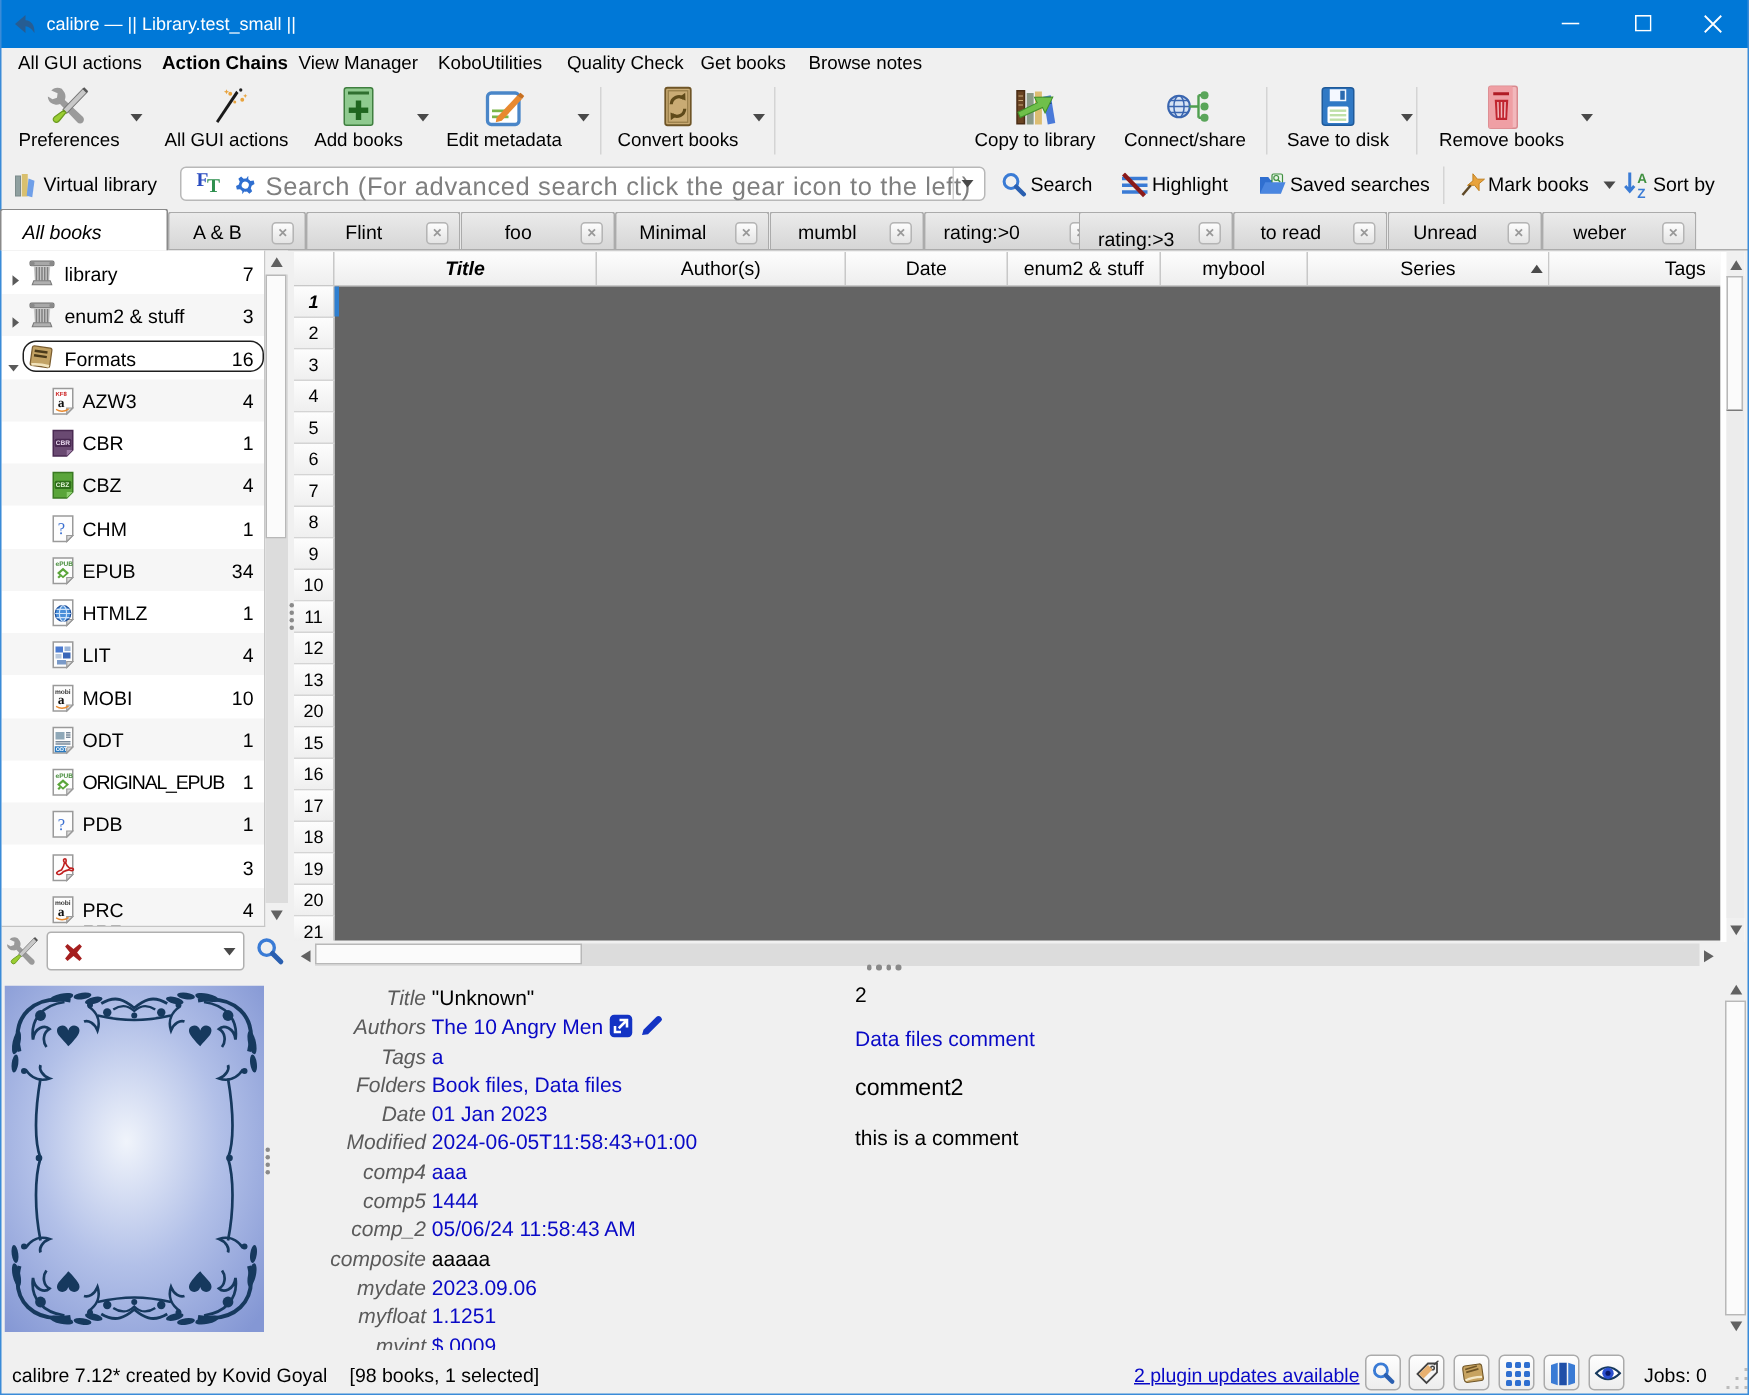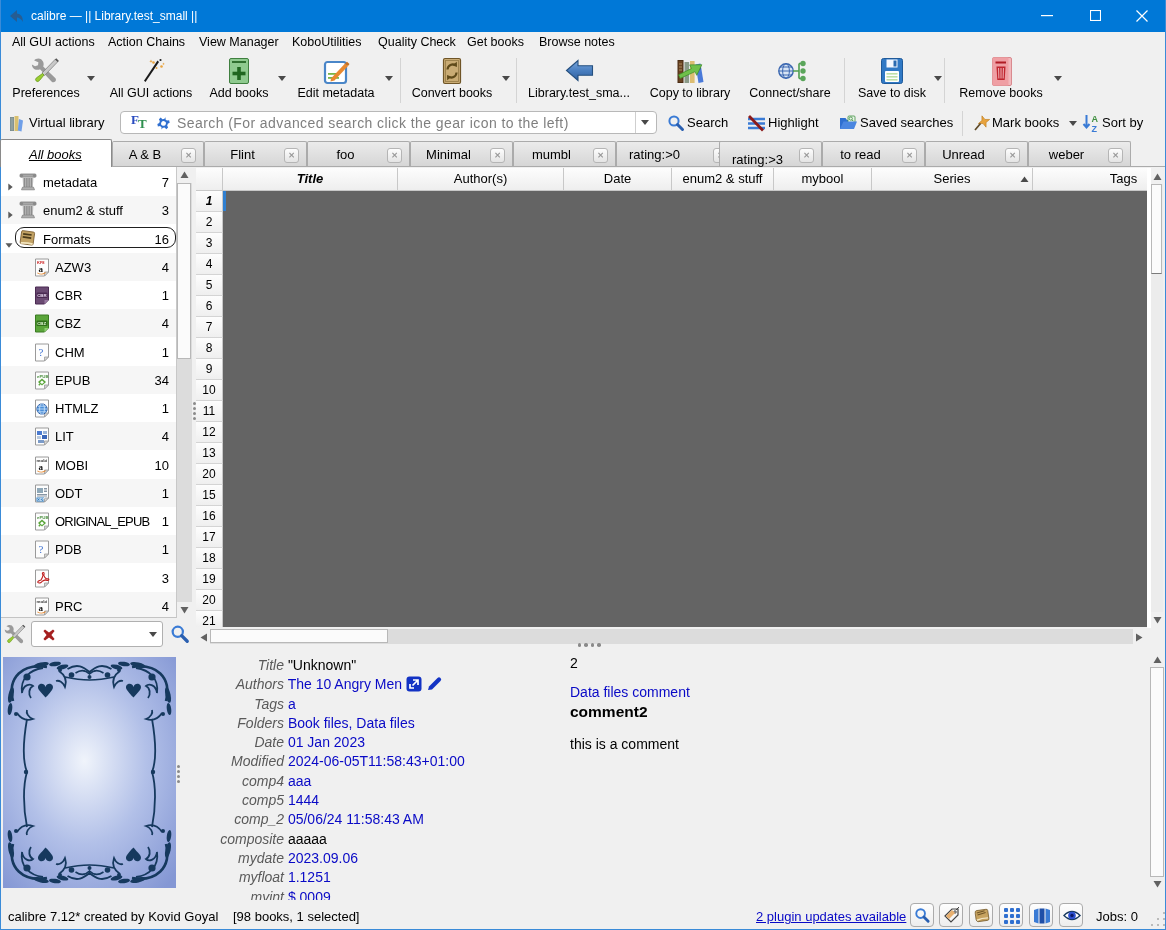--- a/index.html
+++ b/index.html
@@ -11,21 +11,21 @@
 #menubar { position:absolute; top:32px; left:1px; width:1164px; height:21px; background:#f0f0f0; font-size:12.5px; color:#000; }
 #menubar span { position:absolute; top:3px; }
 #toolbar { position:absolute; top:53px; left:1px; width:1164px; height:55px; background:#f0f0f0; }
 .tbtn { position:absolute; top:0; height:55px; text-align:center; font-size:12.5px; color:#000; }
 .tbtn .ticon { position:absolute; top:3px; left:50%; transform:translateX(-50%); width:30px; height:30px;}
 .tbtn .tlabel { position:absolute; top:33px; left:0; width:100%; white-space:nowrap; }
 .tdrop { position:absolute; top:23px; width:0; height:0; border-left:4.5px solid transparent; border-right:4.5px solid transparent; border-top:5px solid #494949; }
 .tsep { position:absolute; top:5px; width:1px; height:45px; background:#d4d4d4; }
 #searchrow { position:absolute; top:108px; left:1px; width:1164px; height:31px; background:#f0f0f0; font-size:13px; }
 #searchbox { position:absolute; left:119px; top:3px; width:537px; height:23px; background:#fff; border:1px solid #b8b8b8; border-radius:4px; }
-#searchbox .ph { position:absolute; left:56px; top:3px; color:#7f7f7f; font-size:14px; letter-spacing:0.42px; white-space:nowrap; }
+#searchbox .ph { position:absolute; left:56px; top:3px; color:#7f7f7f; font-size:17px; letter-spacing:0.42px; white-space:nowrap; }
 #tabs { position:absolute; top:139px; left:0px; width:1166px; height:29px; background:#f0f0f0; }
 .tab { position:absolute; top:2px; height:25px; background:linear-gradient(#ebebeb,#d6d6d6); border:1px solid #ababab; border-bottom:none; font-size:13px; color:#000; border-radius:2px 2px 0 0;}
 .tab.sel { top:0px; height:28px; background:#fff; font-style:italic; z-index:2; border-color:#8a8a8a; }
 .tab .x { position:absolute; top:6px; width:15px; height:15px; background:linear-gradient(#fdfdfd,#e4e4e4); border:1px solid #b5b5b5; border-radius:3px; font-size:8px; line-height:13px; color:#999; text-align:center; font-weight:bold;}
 #sidebar { position:absolute; top:167px; left:1px; width:176px; height:451px; background:#fff; border-right:1px solid #c8c8c8; border-bottom:1px solid #c4c4c4; overflow:hidden;}
 .trow { position:absolute; left:0; width:176px; height:28px; font-size:13px; color:#000; }
 .trow.alt { background:#f6f6f6; }
 .trow .cnt { position:absolute; right:8px; top:7px; }
 .trow .lbl { position:absolute; top:7px; white-space:nowrap;}
 .trow .tic { position:absolute; top:5px; }
@@ -67,21 +67,21 @@
   <svg class="abs" style="left:1090px;top:10px;" width="11" height="11">
         <rect x="0.5" y="0.5" width="10" height="10" fill="none" stroke="#fff" stroke-width="1.1"></rect>
       </svg>
   <svg class="abs" style="left:1136px;top:10px;" width="12" height="12">
         <path d="M0.5 0.5 L11.5 11.5 M11.5 0.5 L0.5 11.5" stroke="#fff" stroke-width="1.2"></path>
       </svg>
 </div>
 
 <div id="menubar">
   <span style="left:11px;">All GUI actions</span>
-  <span style="left:107px;">Action Chains</span>
+  <span style="left:107px;font-weight:bold;">Action Chains</span>
   <span style="left:198px;">View Manager</span>
   <span style="left:291px;">KoboUtilities</span>
   <span style="left:377px;">Quality Check</span>
   <span style="left:466px;">Get books</span>
   <span style="left:538px;">Browse notes</span>
 </div>
 
 <div id="toolbar">
   <div class="tbtn" style="left:1px;width:88px;">
         <span class="ticon"><svg width="30" height="30" viewBox="0 0 30 30">
@@ -135,33 +135,20 @@
             <rect x="8.5" y="4.5" width="13" height="21" fill="none" stroke="#9a7f4a" stroke-width="0.9"></rect>
             <path d="M10.5 13.5 A 5.2 5.2 0 0 1 18.8 9.5" fill="none" stroke="#5f4a1a" stroke-width="2.1"></path>
             <path d="M19.8 5.8 L20 11 L15.4 9.2 Z" fill="#5f4a1a"></path>
             <path d="M19.5 16.5 A 5.2 5.2 0 0 1 11.2 20.5" fill="none" stroke="#5f4a1a" stroke-width="2.1"></path>
             <path d="M10.2 24.2 L10 19 L14.6 20.8 Z" fill="#5f4a1a"></path>
           </svg></span>
         <span class="tlabel">Convert books</span>
       </div>
   <div class="tdrop" style="left:501px;"></div>
   <div class="tsep" style="left:515px;"></div>
-  <div class="tbtn" style="left:522px;width:112px;">
-        <span class="ticon"><svg width="32" height="30" viewBox="0 0 32 30">
-            <defs>
-              <linearGradient id="libg" x1="0" y1="0" x2="0" y2="1">
-                <stop offset="0" stop-color="#7aa7dd"></stop>
-                <stop offset="0.5" stop-color="#4a7fc0"></stop>
-                <stop offset="1" stop-color="#2f5f9f"></stop>
-              </linearGradient>
-            </defs>
-            <path d="M2.5 14.5 L14 4.5 L14 9.8 L28.5 9.8 L28.5 19.2 L14 19.2 L14 24.5 Z" fill="url(#libg)" stroke="#26507f" stroke-width="1.1"></path>
-          </svg></span>
-        <span class="tlabel">Library.test_sma...</span>
-      </div>
   <div class="tbtn" style="left:640px;width:98px;">
         <span class="ticon"><svg width="32" height="30" viewBox="0 0 32 30">
             <rect x="2.5" y="4" width="6" height="23" fill="#4a2c14"></rect>
             <rect x="3.5" y="5" width="4" height="21" fill="#6a4423"></rect>
             <path d="M4 8 L7 8 M4 11 L7 11 M4 14 L7 14" stroke="#c8a87a" stroke-width="0.7"></path>
             <rect x="9.5" y="6" width="4.6" height="21" fill="#8a9a88"></rect>
             <rect x="15" y="5" width="4.6" height="22" fill="#dcbd72"></rect>
             <path d="M20.5 8.5 L25.5 7.5 L28.5 26 L23.5 27 Z" fill="#4a7ad9"></path>
             <path d="M24 10 L25.5 9.7 M24.5 13 L26 12.7" stroke="#1a3a7a" stroke-width="0.8"></path>
             <path d="M3 16 L17 13 L16.2 9 L28 11.8 L20.5 20.8 L19.7 16.8 L3.7 19.8 Z" fill="#6fc04a" stroke="#3f8f2a" stroke-width="0.7" transform="rotate(-14 15 15)"></path>
@@ -254,21 +241,21 @@
         <path d="M4.5 1 L4.5 13 M1.5 10 L4.5 13.5 L7.5 10" stroke="#3a7bd5" stroke-width="2" fill="none"></path>
         <text x="9.5" y="8" font-size="9" font-weight="bold" fill="#3f8f3f" font-family="Liberation Sans">A</text>
         <text x="9.5" y="18" font-size="9" font-weight="bold" fill="#3a7bd5" font-family="Liberation Sans">Z</text>
       </svg>
   <span class="abs" style="left:1101px;top:7px;">Sort by</span>
 </div>
 
 <div id="tabs">
       <div style="position:absolute;left:0;top:27px;width:1166px;height:1px;background:#ababab;"></div>
       <div class="tab sel" style="left: 0px; width: 112px;">
-        <span style="position:absolute;left:28px;top:7px;text-decoration:underline;">All books</span>
+        <span style="position:absolute;left:14px;top:7px;">All books</span>
       </div>
       <div class="tab" style="left: 112px; width: 92px;">
         <span style="position:absolute;left:0px;top:5px;width:64px;text-align:center;">A &amp; B</span>
         <span class="x" style="right:7px;">✕</span>
       </div>
       <div class="tab" style="left: 204px; width: 103px;">
         <span style="position:absolute;left:0px;top:5px;width:75px;text-align:center;">Flint</span>
         <span class="x" style="right:7px;">✕</span>
       </div>
       <div class="tab" style="left: 307px; width: 103px;">
@@ -311,21 +298,21 @@
             <path d="M1.5 0.5 L6.5 4.5 L1.5 8.5 Z" fill="#5a5a5a"></path>
           </svg></span>
         <span class="tic" style="left:17px;"><svg width="20" height="18" viewBox="0 0 20 18">
             <rect x="2" y="1" width="16" height="3.2" rx="1" fill="#a8a8a8" stroke="#6f6f6f" stroke-width="0.7"></rect>
             <circle cx="3.6" cy="2.6" r="1.5" fill="#8a8a8a"></circle>
             <circle cx="16.4" cy="2.6" r="1.5" fill="#8a8a8a"></circle>
             <path d="M4.5 4.5 L15.5 4.5 L14.8 14 L5.2 14 Z" fill="#c8c8c8"></path>
             <path d="M6.3 5 L6.3 14 M8.2 5 L8.2 14 M10 5 L10 14 M11.8 5 L11.8 14 M13.7 5 L13.7 14" stroke="#7f7f7f" stroke-width="1"></path>
             <path d="M3.5 16.8 L16.5 16.8 L15.5 14.2 L4.5 14.2 Z" fill="#b0b0b0" stroke="#7a7a7a" stroke-width="0.7"></path>
           </svg></span>
-        <span class="lbl" style="left:42px;">metadata</span>
+        <span class="lbl" style="left:42px;">library</span>
         <span class="cnt">7</span>
       </div>
       <div class="trow alt" style="top: 29.25px;">
         <span class="arr"><svg width="7" height="8" viewBox="0 0 8 9">
             <path d="M1.5 0.5 L6.5 4.5 L1.5 8.5 Z" fill="#5a5a5a"></path>
           </svg></span>
         <span class="tic" style="left:17px;"><svg width="20" height="18" viewBox="0 0 20 18">
             <rect x="2" y="1" width="16" height="3.2" rx="1" fill="#a8a8a8" stroke="#6f6f6f" stroke-width="0.7"></rect>
             <circle cx="3.6" cy="2.6" r="1.5" fill="#8a8a8a"></circle>
             <circle cx="16.4" cy="2.6" r="1.5" fill="#8a8a8a"></circle>
@@ -655,21 +642,21 @@
     <div class="drow"><span class="dlab">comp5</span> <span class="dval">1444</span></div>
     <div class="drow"><span class="dlab">comp_2</span> <span class="dval">05/06/24 11:58:43 AM</span></div>
     <div class="drow"><span class="dlab">composite</span> <span class="dval k">aaaaa</span></div>
     <div class="drow"><span class="dlab">mydate</span> <span class="dval">2023.09.06</span></div>
     <div class="drow"><span class="dlab">myfloat</span> <span class="dval">1.1251</span></div>
     <div class="drow"><span class="dlab">myint</span> <span class="dval">$ 0009</span></div>
   </div>
   <div id="comments">
     <div style="color:#000;">2</div>
     <div style="color:#0909c6;margin-top:13px;">Data files comment</div>
-    <div style="font-weight:bold;margin-top:3px;font-size:15.5px;">comment2</div>
+    <div style="font-weight:normal;margin-top:17px;font-size:15.5px;">comment2</div>
     <div style="margin-top:15px;">this is a comment</div>
   </div>
   <div class="abs scroll" style="left:1149px;top:2px;width:15px;height:240px;background:#f0f0f0;">
     <svg class="abs" style="left:3px;top:4px;" width="9" height="8">
           <path d="M4.5 0.5 L8.5 7 L0.5 7 Z" fill="#616161"></path>
         </svg>
     <div class="thumb" style="left:0px;top:15px;width:14px;height:210px;"></div>
     <svg class="abs" style="left:3px;top:228px;" width="9" height="8">
           <path d="M4.5 7.5 L8.5 1 L0.5 1 Z" fill="#616161"></path>
         </svg>

